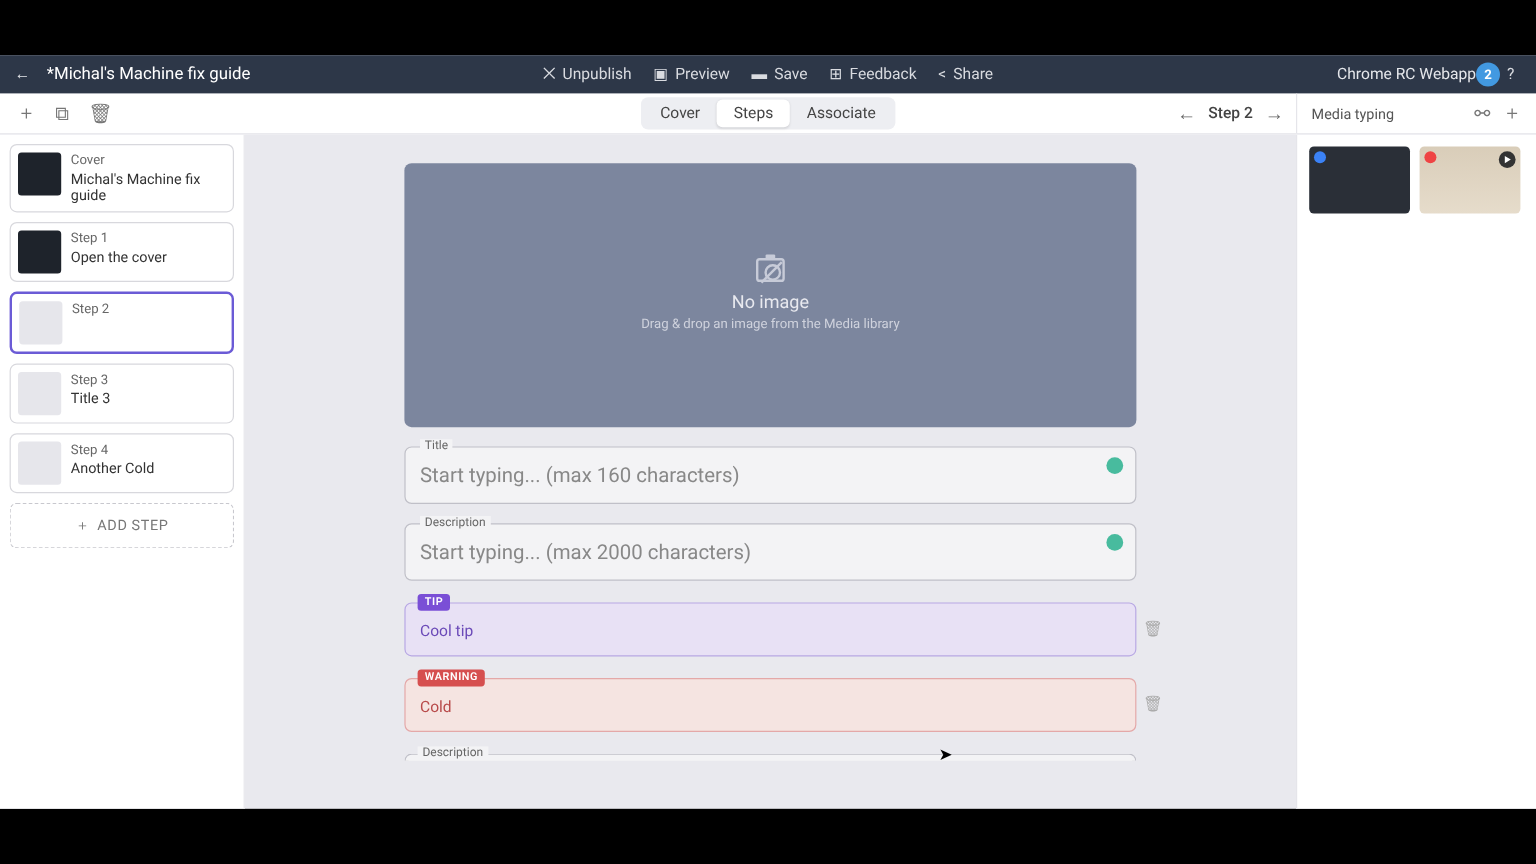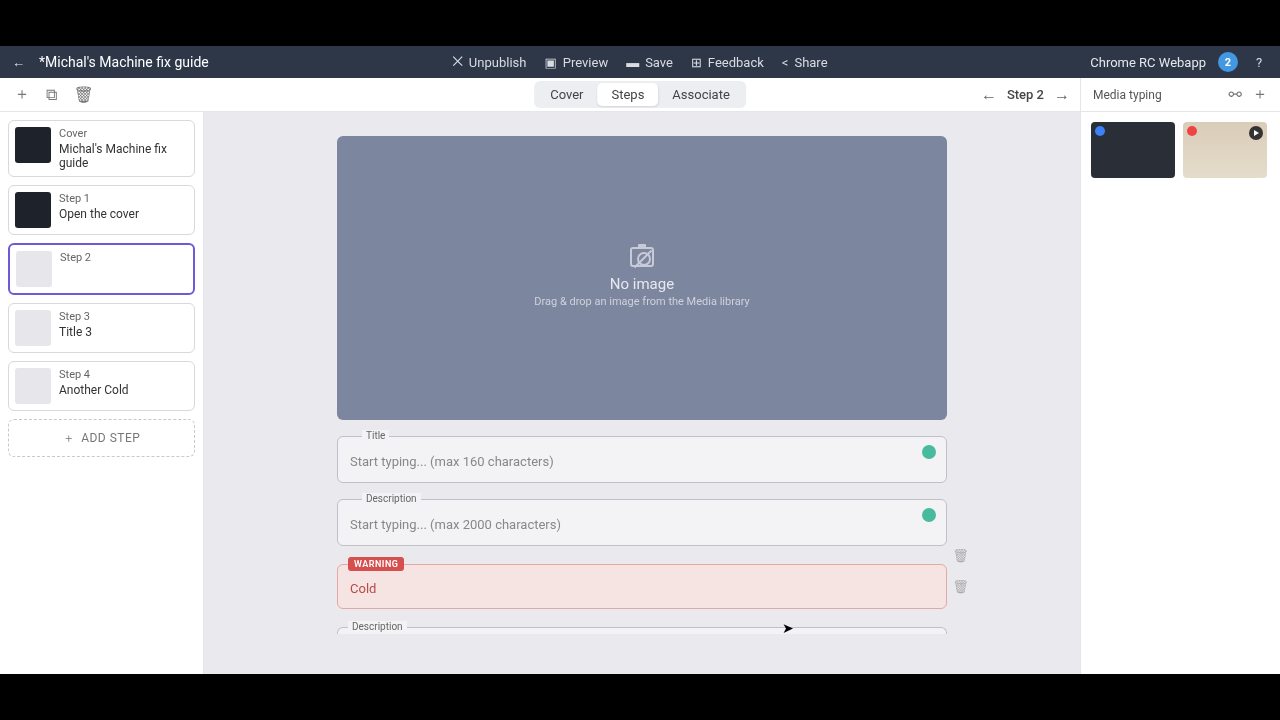--- a/index.html
+++ b/index.html
@@ -5,21 +5,21 @@
   * { box-sizing: border-box; margin: 0; padding: 0; font-family: -apple-system, BlinkMacSystemFont, "Segoe UI", Roboto, Arial, sans-serif; }
   html, body { width: 1280px; height: 720px; overflow: hidden; background: #000; }
   .letterbox-top, .letterbox-bottom { position: absolute; left: 0; right: 0; height: 46px; background: #000; }
   .letterbox-top { top: 0; }
   .letterbox-bottom { bottom: 0; }
   .app { position: absolute; top: 46px; left: 0; right: 0; bottom: 46px; background: #e9e9ee; display: flex; flex-direction: column; }
   .topbar { height: 32px; background: #2d3748; color: #e5e7eb; display: flex; align-items: center; padding: 0 12px; gap: 14px; font-size: 13px; }
   .topbar .title { font-size: 14px; color: #fff; }
   .topbar .center { position: absolute; left: 50%; transform: translateX(-50%); display: flex; gap: 18px; align-items: center; }
   .topbar .center .btn { display: flex; align-items: center; gap: 6px; color: #d9dbe0; cursor: pointer; font-size: 13px; }
-  .topbar .right { margin-left: auto; display: flex; align-items: center; gap: 12px; }
+  .topbar .right { margin-left: auto; display: flex; align-items: center; gap: 0; }
   .avatar { width: 20px; height: 20px; border-radius: 50%; background: #4299e1; color: #fff; display: flex; align-items: center; justify-content: center; font-size: 11px; font-weight: bold; }
   .help { width: 18px; height: 18px; display:flex; align-items:center; justify-content:center; color:#d9dbe0; }
   .ico { display:inline-flex; align-items:center; justify-content:center; }
   .toolbar-row { height: 34px; background: #fff; border-bottom: 1px solid #e5e5ea; display: flex; align-items: center; position: relative; }
   .toolbar-left { width: 204px; display: flex; align-items: center; padding: 0 10px; gap: 8px; border-right: 1px solid #e5e5ea; height: 100%; }
   .toolbar-left .label { font-size: 12px; color: #555; flex:1; }
   .view-toggle { display: flex; gap: 0; }
   .view-toggle span { width: 22px; height: 20px; border:1px solid #ccc; display:flex; align-items:center; justify-content:center; font-size:12px; color:#555; }
   .view-toggle span:first-child { border-radius:4px 0 0 4px; background:#f2f2f5;}
   .view-toggle span:last-child { border-radius:0 4px 4px 0; border-left:none;}
@@ -41,22 +41,22 @@
   .step-card .thumb.empty { background:#e6e6eb; }
   .step-card .meta .lbl { font-size:11px; color:#666; }
   .step-card .meta .ttl { font-size:12px; color:#333; margin-top:2px; }
   .add-step { border:1px dashed #c8c8ce; border-radius:6px; height:38px; display:flex; align-items:center; justify-content:center; gap:6px; color:#777; font-size:12px; letter-spacing:0.5px; cursor:pointer; margin-top:4px;}
   .main { flex:1; overflow-y:auto; padding: 24px 0 40px 0; display:flex; flex-direction:column; align-items:center;}
   .image-drop { width: 610px; height: 305px; background: #7c869e; border-radius:6px; display:flex; flex-direction:column; align-items:center; justify-content:center; color:#e8e9ef; }
   .image-drop .noimg { font-size:15px; margin-top:8px; }
   .image-drop .hint { font-size:11px; color:#cfd2dd; margin-top:2px; }
   .field-wrap { width:610px; margin-top:16px; position:relative; }
   .field { width:100%; border:1px solid #c0c0c8; border-radius:6px; padding:14px 40px 12px 12px; background:#f3f3f5; position:relative; }
-  .field .legend { position:absolute; top:-7px; left:24px; background:#f3f3f5; padding:0 4px; font-size:10px; color:#666; }
-  .field input, .field .text { border:none; background:transparent; width:100%; font-size:13px; color:#15803d; outline:none; }
+  .field .legend { position:absolute; top:-7px; left:12px; background:#f3f3f5; padding:0 4px; font-size:10px; color:#666; }
+  .field input, .field .text { border:none; background:transparent; width:100%; font-size:17px; color:#15803d; outline:none; }
   .field input::placeholder { color:#888; }
   .badge-dot { position:absolute; right:10px; top:8px; width:14px; height:14px; border-radius:50%; background:#48bb9e; }
   .tip-box { width:610px; margin-top:18px; border:1px solid #b8a8e4; background:#e8e1f5; border-radius:6px; padding:16px 12px 12px 12px; position:relative; }
   .tip-box .tag { position:absolute; top:-8px; left:10px; background:#7a4fd6; color:#fff; font-size:9px; padding:2px 6px; border-radius:3px; font-weight:600; letter-spacing:0.5px;}
   .tip-box .text { font-size:13px; color:#6b4ab8; }
   .warn-box { width:610px; margin-top:18px; border:1px solid #e4a8a8; background:#f5e4e1; border-radius:6px; padding:16px 12px 12px 12px; position:relative;}
   .warn-box .tag { position:absolute; top:-8px; left:10px; background:#d64f4f; color:#fff; font-size:9px; padding:2px 6px; border-radius:3px; font-weight:600; letter-spacing:0.5px;}
   .warn-box .text { font-size:13px; color:#b84a4a; }
   .del-icon { position:absolute; right:-22px; top:50%; transform:translateY(-50%); color:#aaa; cursor:pointer; font-size:13px;}
   .rightbar { width:200px; background:#fff; border-left:1px solid #e5e5ea; padding:10px; }
@@ -205,20 +205,24 @@
 
       <div class="field-wrap">
         <div class="field">
           <span class="legend">Description</span>
           <input placeholder="Start typing... (max 2000 characters)" style="">
           <span class="badge-dot"></span>
         </div>
       </div>
 
       <div style="position:relative; width:610px;">
+        <div class="tip-box">
+          <span class="tag">TIP</span>
+          <div class="text">Cool tip</div>
+        </div>
         <span class="del-icon" style="top:calc(50% + 9px);">🗑</span>
       </div>
 
       <div style="position:relative; width:610px;">
         <div class="warn-box">
           <span class="tag">WARNING</span>
           <div class="text">Cold</div>
         </div>
         <span class="del-icon" style="top:calc(50% + 9px);">🗑</span>
       </div>

